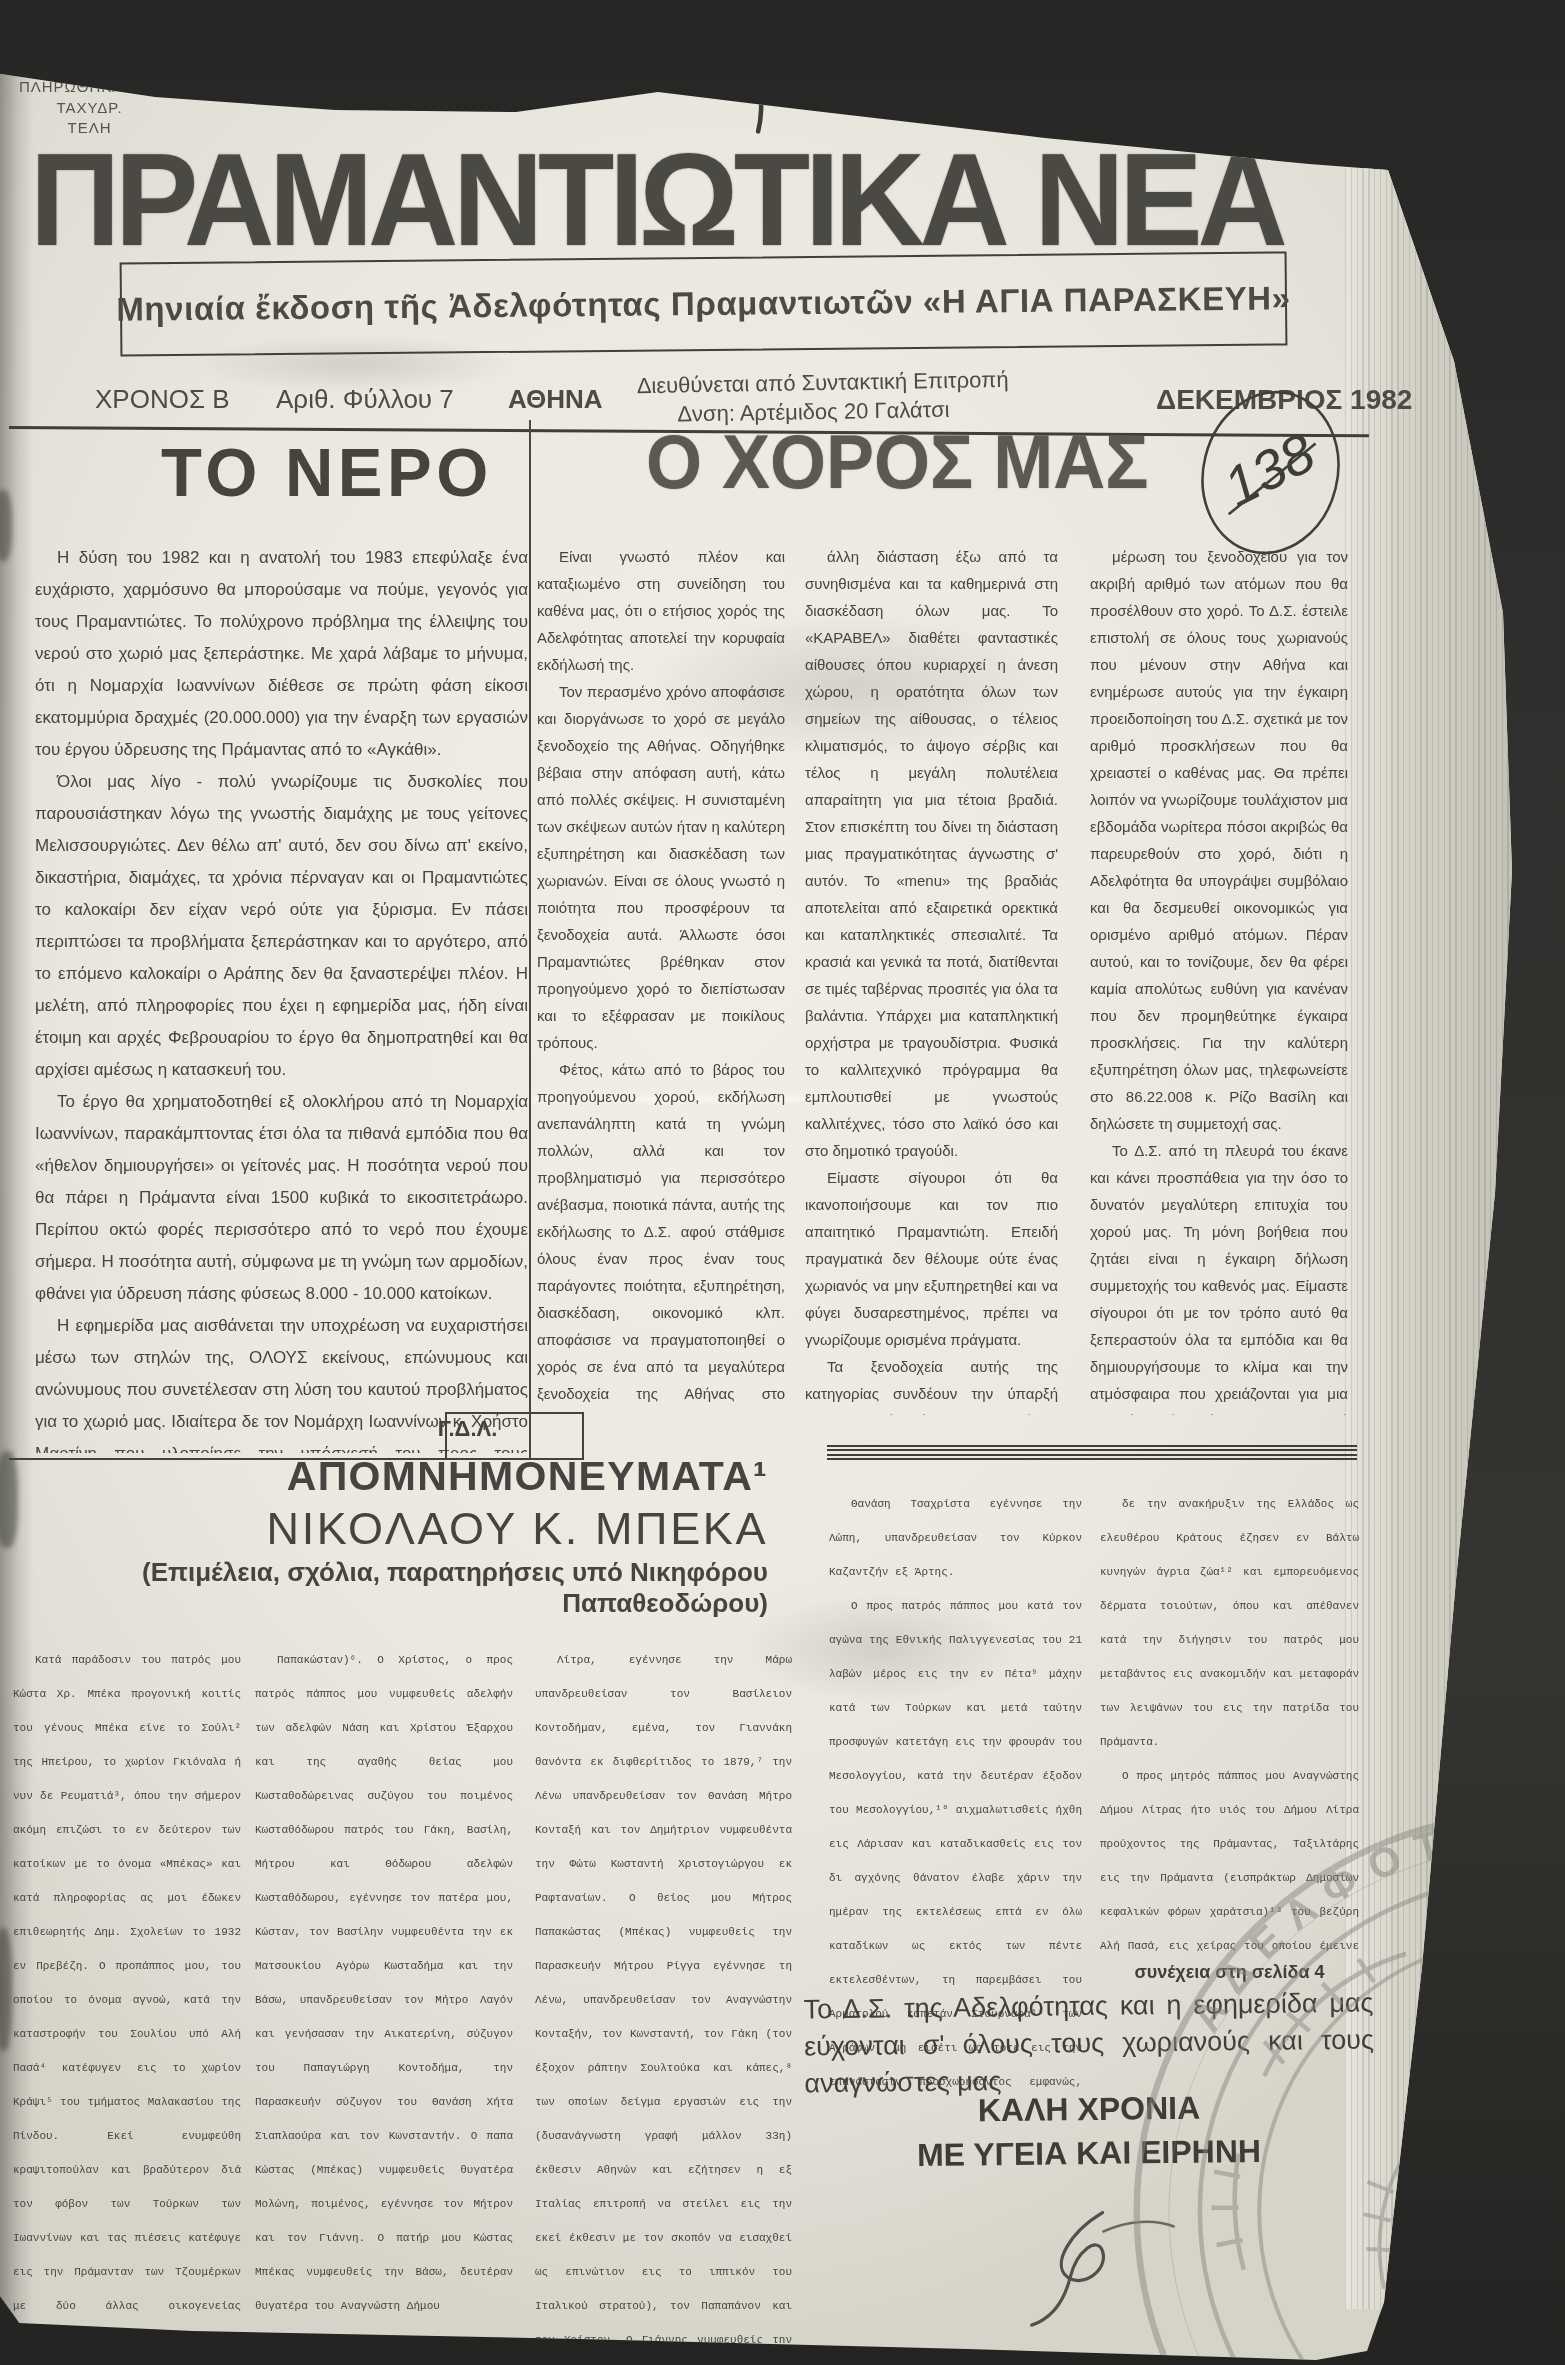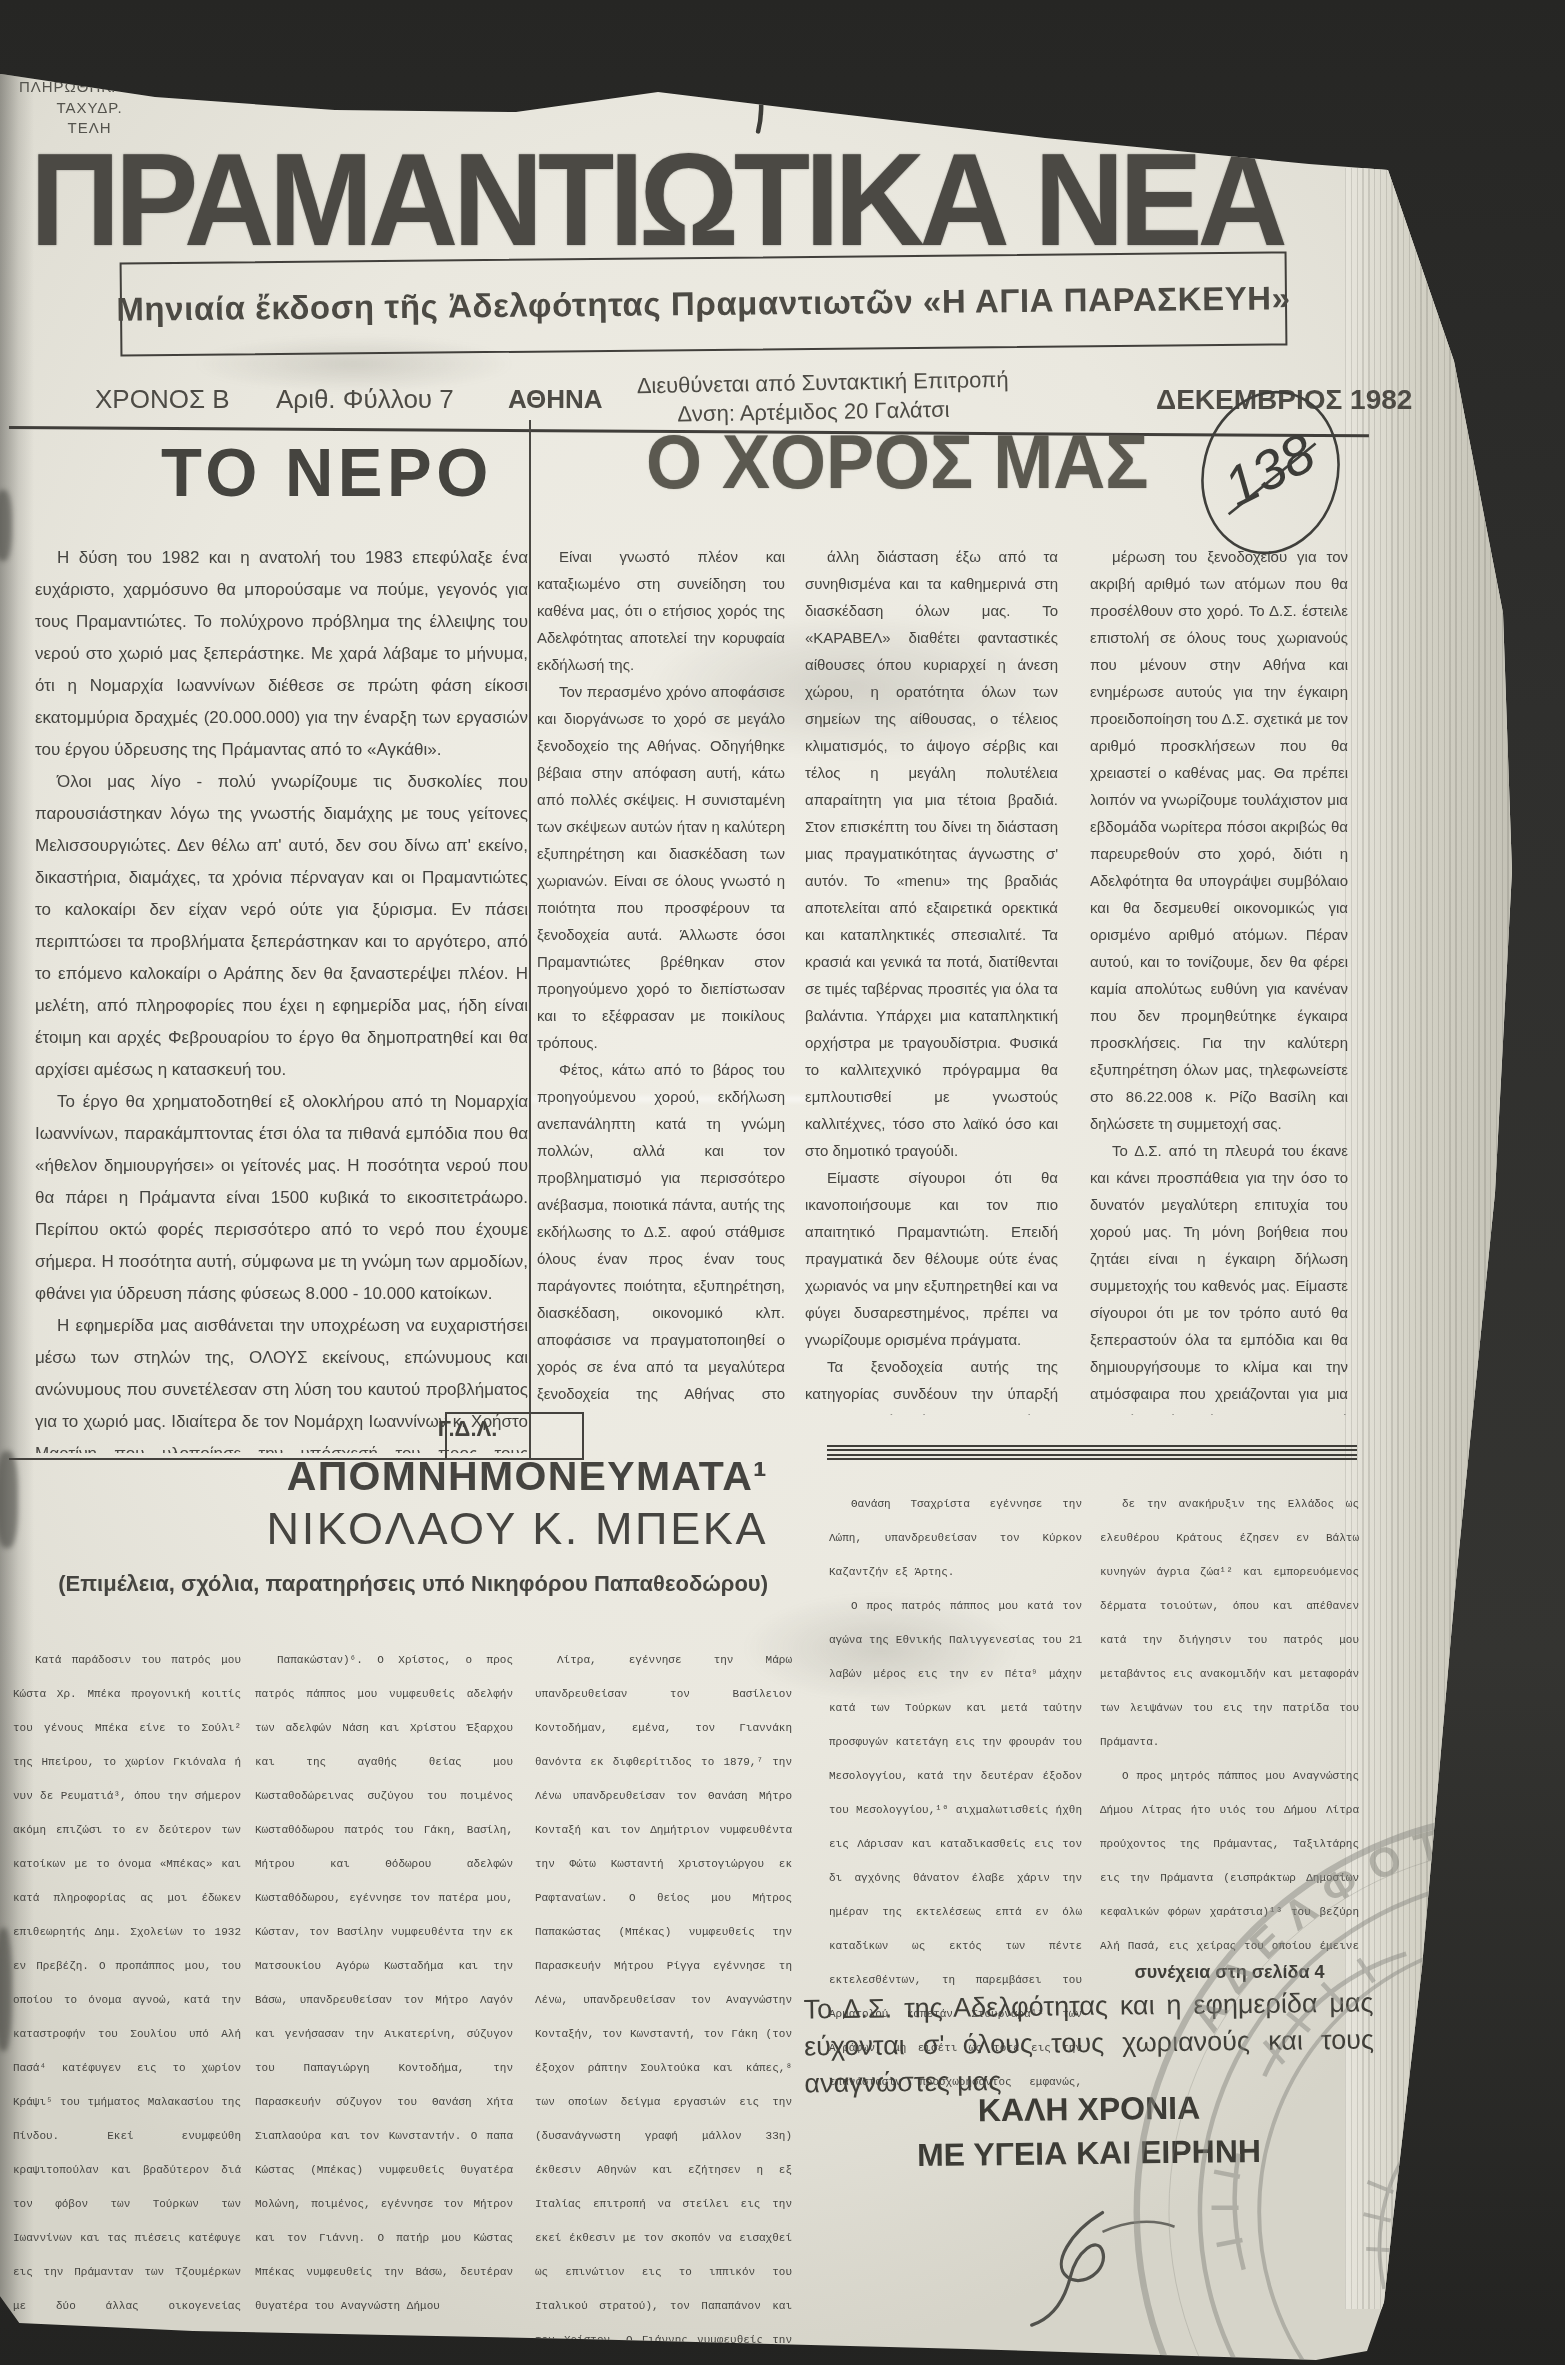--- a/index.html
+++ b/index.html
@@ -58,21 +58,21 @@
   .notch-l{left:445px;top:1412px;width:1.9px;height:48px;background:#44423e;}
   .notch-r{left:582px;top:1412px;width:1.9px;height:48px;background:#44423e;}
   .rule-nero{left:9px;top:1458px;width:575px;height:1.9px;background:#44423e;}
 
   .dbl{left:827px;top:1445px;width:530px;}
   .dbl div{height:1.9px;background:#3f3e39;margin-bottom:2.6px;}
 
   .mem-head{left:52px;top:1450px;width:716px;text-align:right;color:#454440;}
   .mh1{font-size:41px;font-weight:bold;letter-spacing:1.3px;line-height:52px;}
   .mh2{font-size:45px;font-weight:normal;letter-spacing:2.6px;line-height:54px;}
-  .mh3{font-size:22px;font-weight:bold;margin-top:15px;}
+  .mh3{font-size:26px;font-weight:bold;margin-top:1px;}
   .mh4{font-size:25px;font-weight:bold;letter-spacing:3.2px;margin-top:15.5px;}
   .mem-col{font-size:11px;line-height:34px;font-family:Liberation Mono, monospace;}
   .m1{left:13px;top:1643px;width:228px;height:700px;}
   .m2{left:255px;top:1643px;width:258px;height:700px;}
   .m3{left:535px;top:1643px;width:257px;height:700px;}
   .m4{left:829px;top:1487px;width:253px;height:614px;}
   .m5{left:1100px;top:1487px;width:259px;height:471px;}
   .cont{left:1100px;top:1962px;width:259px;text-align:center;font-size:18px;font-weight:bold;color:#403f3a;}
 
   .wishes{left:804px;top:1988px;width:570px;font-size:27px;line-height:37px;font-weight:500;

